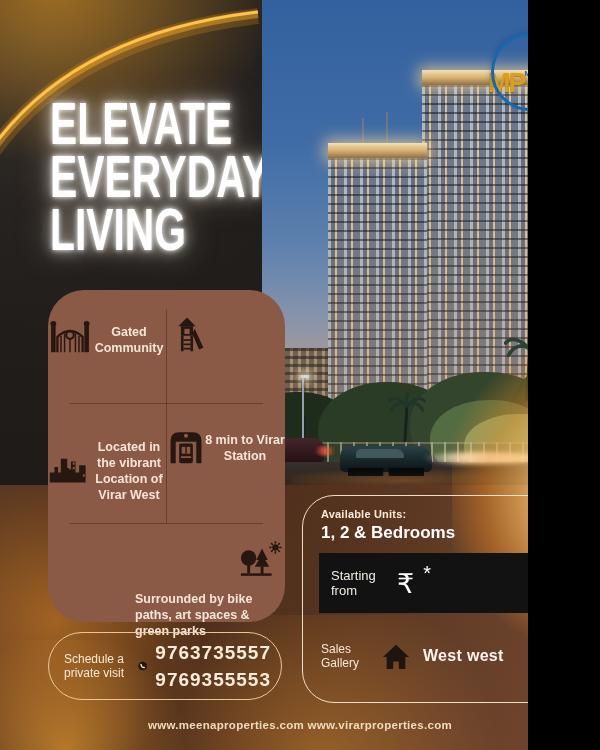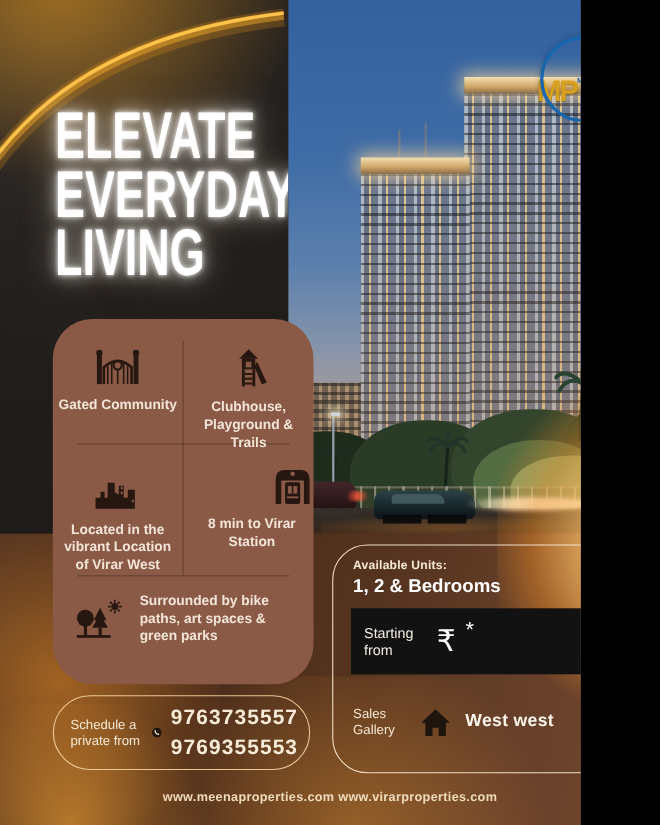--- a/index.html
+++ b/index.html
@@ -77,25 +77,25 @@
     background:radial-gradient(circle at 50% 55%, rgba(235,154,52,.42), rgba(235,154,52,0) 68%); }
   .glow-bl { left:-70px; top:640px; width:270px; height:220px;
     background:radial-gradient(circle at 50% 50%, rgba(243,164,52,.6), rgba(243,164,52,0) 70%); }
 
   
   .card { position:absolute; left:48px; top:290px; width:237px; height:332px; border-radius:36px;
     background:#8a5a46; z-index:5; }
   .divider-v { position:absolute; left:118px; top:20px; width:1px; height:213px; background:rgba(58,30,20,.45); }
   .divider-h1 { position:absolute; left:22px; top:113px; width:193px; height:1px; background:rgba(58,30,20,.45); }
   .divider-h2 { position:absolute; left:22px; top:233px; width:193px; height:1px; background:rgba(58,30,20,.45); }
-  .cell { position:absolute; width:118px; display:flex; flex-direction:column; align-items:center; color:#2a1a10; }
+  .cell { position:absolute; width:118px; display:flex; flex-direction:row; align-items:center; color:#2a1a10; }
   .cell-1 { left:0; top:25px; }  .cell-2 { left:119px; top:25px; }
   .cell-3 { left:0; top:140px; } .cell-4 { left:119px; top:133px;align-items:flex-end; }
   .cell .f-label { margin-top:9px; font-size:12.5px; line-height:1.28; font-weight:600; color:#f4e5d9; text-align:center; max-width:112px; }
-  .hl-row { position:absolute; left:0; top:248px; width:237px; display:flex; align-items:center; padding-left:20px; gap:13px; }
+  .hl-row { position:absolute; left:0; top:248px; width:237px; display:flex; align-items:flex-end; padding-left:40px; gap:13px;flex-direction:column; }
   .hl-row .f-label { font-size:12.5px; line-height:1.28; font-weight:600; color:#f4e5d9; max-width:150px; }
   .f-icon { flex:none; color:#261710; }
 
   
   .offer-panel { position:absolute; left:302px; top:495px; width:286px; height:208px; border-radius:32px;
     border:1.5px solid rgba(248,230,206,.95); z-index:5; }
   .units-label { position:absolute; left:18px; top:12px; font-size:11px; font-weight:bold; color:#f8ead8; letter-spacing:.2px; }
   .units { position:absolute; left:18px; top:27px; font-size:17px; font-weight:600; color:#ffffff; }
   .price-box { position:absolute; left:16px; top:57px; width:240px; height:60px; background:#121212;
     display:flex; align-items:center; padding:0 8px 0 12px; }
@@ -257,21 +257,20 @@
         <rect x="19" y="16" width="6" height="6" fill="#8a5a46"></rect>
         <rect x="15" y="24" width="3" height="18" fill="#261710"></rect>
         <rect x="26" y="24" width="3" height="18" fill="#261710"></rect>
         <g stroke="#261710" stroke-width="2">
             <line x1="18" y1="29" x2="26" y2="29"></line>
             <line x1="18" y1="34" x2="26" y2="34"></line>
             <line x1="18" y1="39" x2="26" y2="39"></line>
           </g>
         <path d="M31 16 L41 38 L36 40 L28 21 Z" fill="#261710"></path>
       </svg>
-      <div class="f-label">Clubhouse, Playground &amp; Trails</div>
     </div>
 
     <div class="cell cell-3">
       <svg class="f-icon" width="44" height="34" viewBox="0 0 48 36">
         <path d="M2 35 V24 h5 v-6 h4 v6 h3 V9 h7 v10 h4 v-7 h5 v12 h4 v-8 h7 v19 Z" fill="#261710"></path>
         <g fill="#8a5a46">
           <rect x="23" y="13" width="2" height="2.5"></rect>
             <rect x="27" y="13" width="2" height="2.5"></rect>
           <rect x="23" y="18" width="2" height="2.5"></rect>
             <rect x="27" y="18" width="2" height="2.5"></rect>
@@ -331,21 +330,21 @@
     <div class="sales-row">
       <div class="sales-label">Sales Gallery</div>
       <svg width="30" height="27" viewBox="0 0 32 29">
         <path d="M2 15 L16 2 L30 15 L26 15 L26 28 L19 28 L19 20 L13 20 L13 28 L6 28 L6 15 Z" fill="#1e150f"></path>
       </svg>
       <div class="sales-loc">West west</div>
     </div>
   </div>
 
   <div class="pill">
-    <div class="schedule">Schedule a private from</div>
+    <div class="schedule">Schedule a private visit</div>
     <svg width="28" height="28" viewBox="0 0 28 28">
       <circle cx="14" cy="14" r="13" fill="#1e150f"></circle>
       <path d="M9.2 9.8 a9.6 9.6 0 0 0 9 9" fill="none" stroke="#f3e1c8" stroke-width="3.4" stroke-linecap="round"></path>
       <circle cx="9.4" cy="9.6" r="2" fill="#f3e1c8"></circle>
       <circle cx="18.4" cy="18.6" r="2" fill="#f3e1c8"></circle>
     </svg>
     <div class="phones">
       <span>9763735557</span>
       <span>9769355553</span>
     </div>

